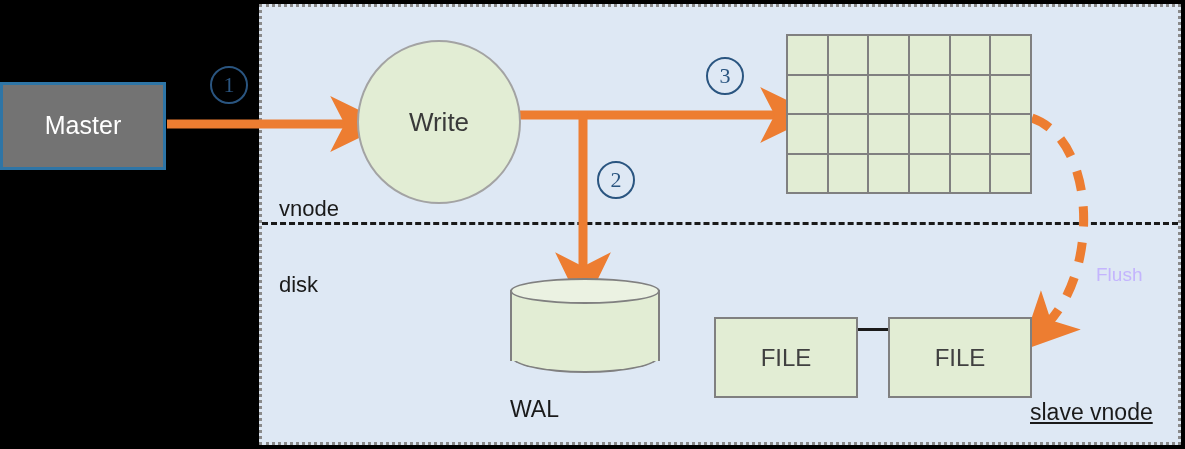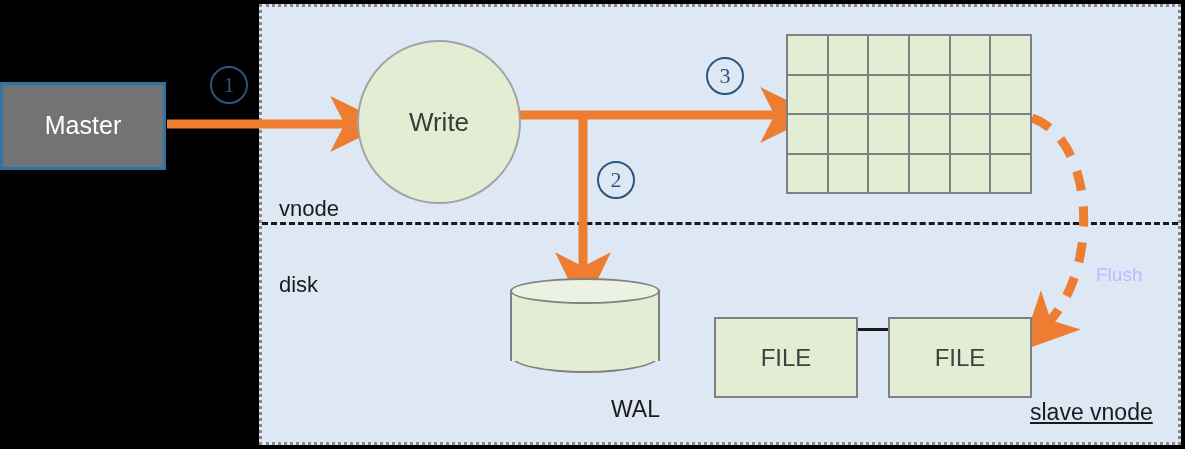--- a/index.html
+++ b/index.html
@@ -153,21 +153,21 @@
     width: 150px; height: 26px;
     border: 2px solid #808080;
     border-radius: 50%;
     background: #EBF2E2;
     box-sizing: border-box;
   }
   #wal-label {
     position: absolute;
     left: 510px; top: 396px;
     width: 150px;
-    text-align: right;
+    text-align: left;
     color: #1A1A1A;
     font-size: 23px;
   }
 
   
   .file-box {
     position: absolute;
     top: 289px;
     width: 144px;
     height: 81px;

